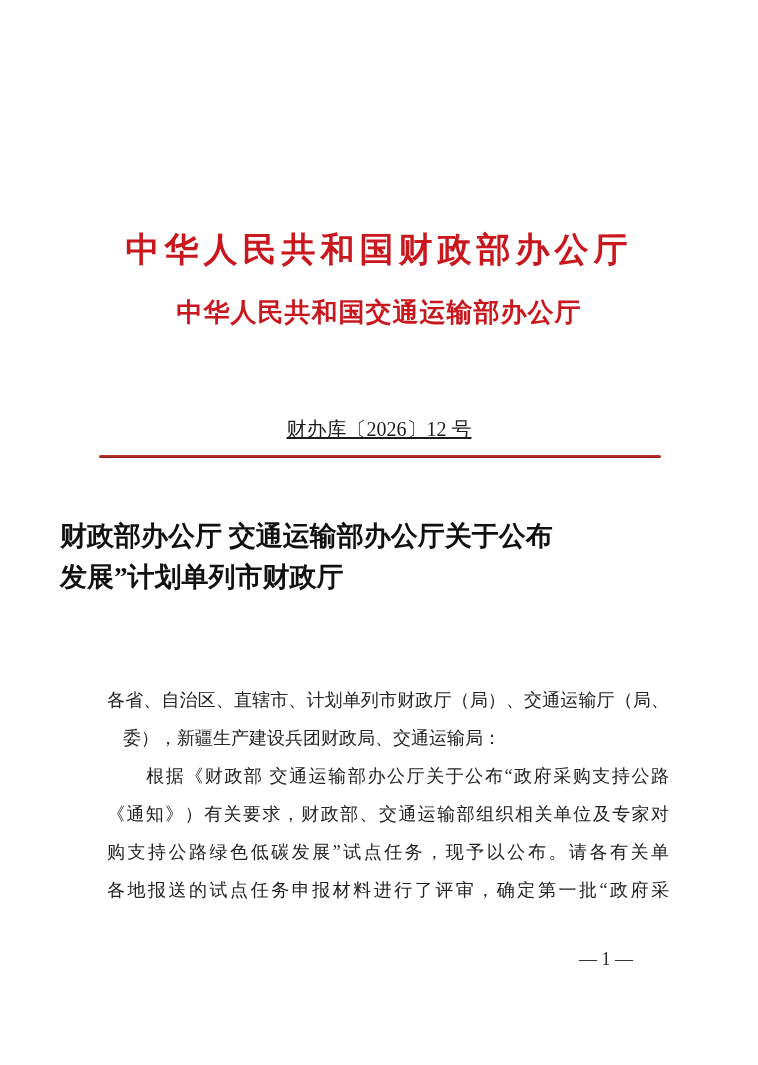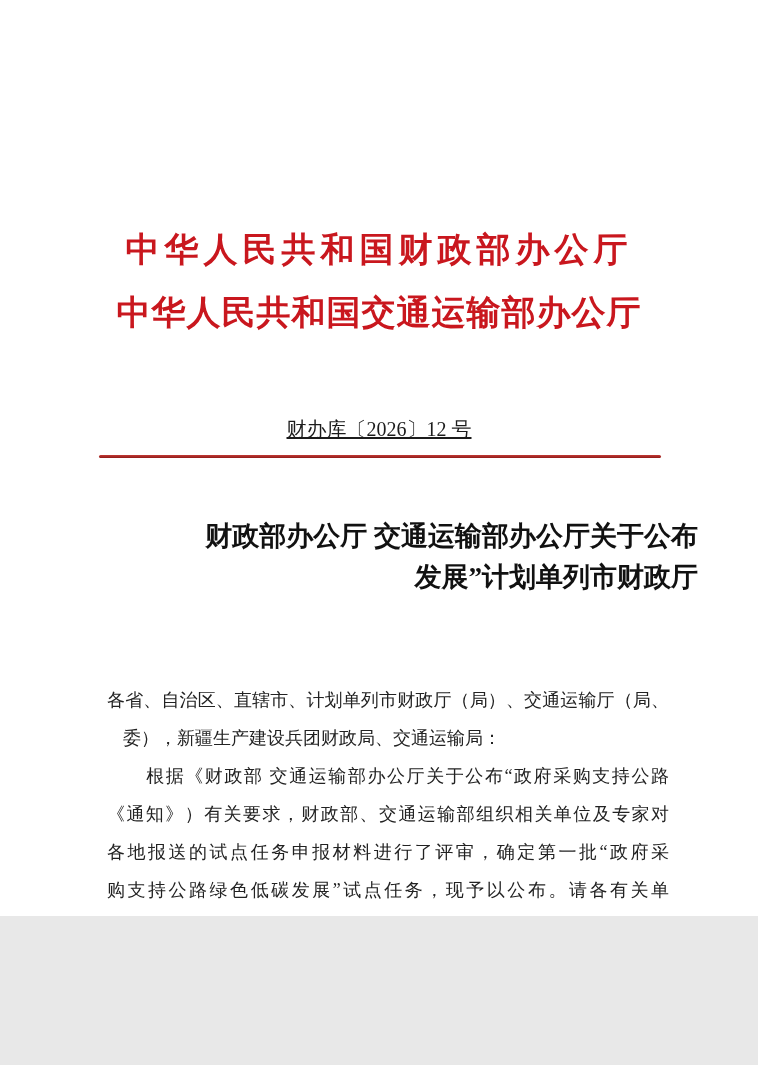--- a/index.html
+++ b/index.html
@@ -3,21 +3,21 @@
 <meta charset="utf-8">
 <style>
   html, body {
     margin: 0;
     padding: 0;
     background: #e8e8e8;
   }
   .page {
     position: relative;
     width: 758px;
-    height: 916px;
+    height: 1065px;
     margin: 0 auto;
     background: #ffffff;
     overflow: hidden;
     font-family: "Liberation Serif", "DejaVu Serif", serif;
     color: #1c1c1c;
   }
   
   .letterhead {
     position: absolute;
     top: 218px;
@@ -27,21 +27,21 @@
     color: #c9171e;
     font-weight: bold;
   }
   .letterhead-line1 {
     font-size: 34px;
     letter-spacing: 5px;
     line-height: 63px;
     white-space: nowrap;
   }
   .letterhead-line2 {
-    font-size: 34px;
+    font-size: 26px;
     letter-spacing: 1px;
     line-height: 63px;
     white-space: nowrap;
   }
   
   .doc-number {
     position: absolute;
     top: 414px;
     left: 0;
     width: 100%;
@@ -60,21 +60,21 @@
     height: 3px;
     background: linear-gradient(#c33a35, #8f1a18);
     border-radius: 2px;
   }
   
   .doc-title {
     position: absolute;
     top: 516px;
     left: 60px;
     width: 638px;
-    text-align: right;
+    text-align: left;
     font-weight: bold;
     color: #111111;
     font-size: 27px;
     line-height: 41px;
   }
   .doc-title div { white-space: nowrap; }
   
   .doc-body {
     position: absolute;
     top: 681px;
@@ -124,19 +124,19 @@
   <div class="doc-title">
     <div>财政部办公厅 交通运输部办公厅关于公布</div>
     <div>发展”计划单列市财政厅</div>
   </div>
 
   <div class="doc-body">
     <div class="body-line">各省、自治区、直辖市、计划单列市财政厅（局）、交通运输厅（局、</div>
     <div class="body-line body-line--short">委），新疆生产建设兵团财政局、交通运输局：</div>
     <div class="body-line">　　根据《财政部 交通运输部办公厅关于公布“政府采购支持公路</div>
     <div class="body-line">《通知》）有关要求，财政部、交通运输部组织相关单位及专家对</div>
+    <div class="body-line">购支持公路绿色低碳发展”试点任务，现予以公布。请各有关单</div>
     <div class="body-line">各地报送的试点任务申报材料进行了评审，确定第一批“政府采</div>
-    <div class="body-line">购支持公路绿色低碳发展”试点任务，现予以公布。请各有关单</div>
   </div>
 
   <div class="page-number">— 1 —</div>
 
 </div>
 
 </body></html>

